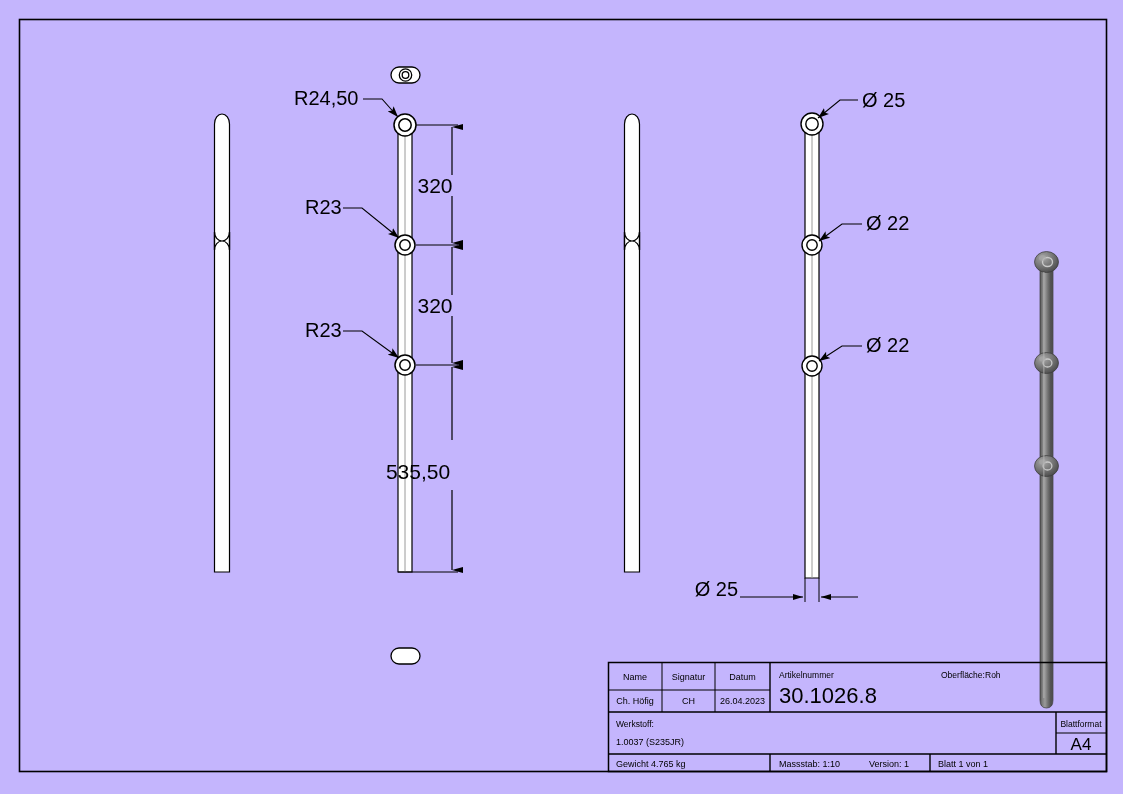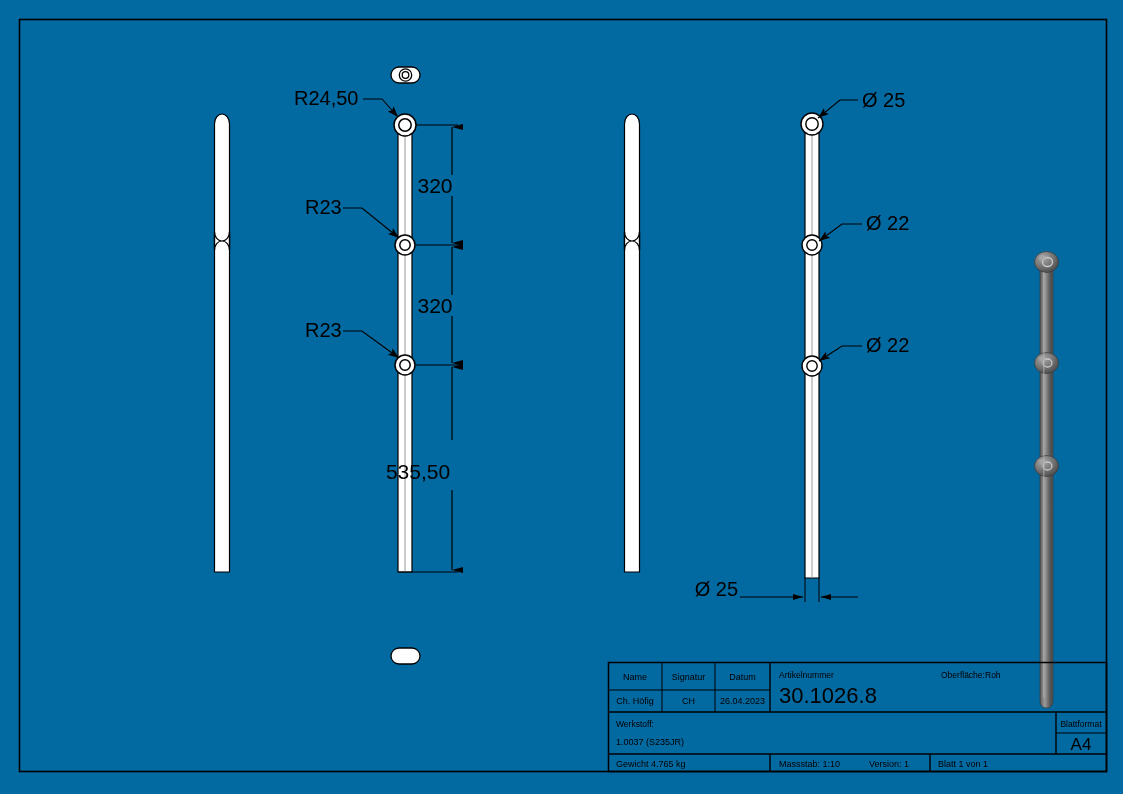--- a/index.html
+++ b/index.html
@@ -9,21 +9,21 @@
     background: #ffffff;
   }
   body {
     font-family: "Liberation Sans", sans-serif;
     -webkit-font-smoothing: antialiased;
   }
   #sheet {
     position: relative;
     width: 1123px;
     height: 794px;
-    background: #0369a1;
+    background: #c4b5fd;
     overflow: hidden;
   }
   #drawing-svg {
     position: absolute;
     left: 0;
     top: 0;
     width: 1123px;
     height: 794px;
     display: block;
   }

